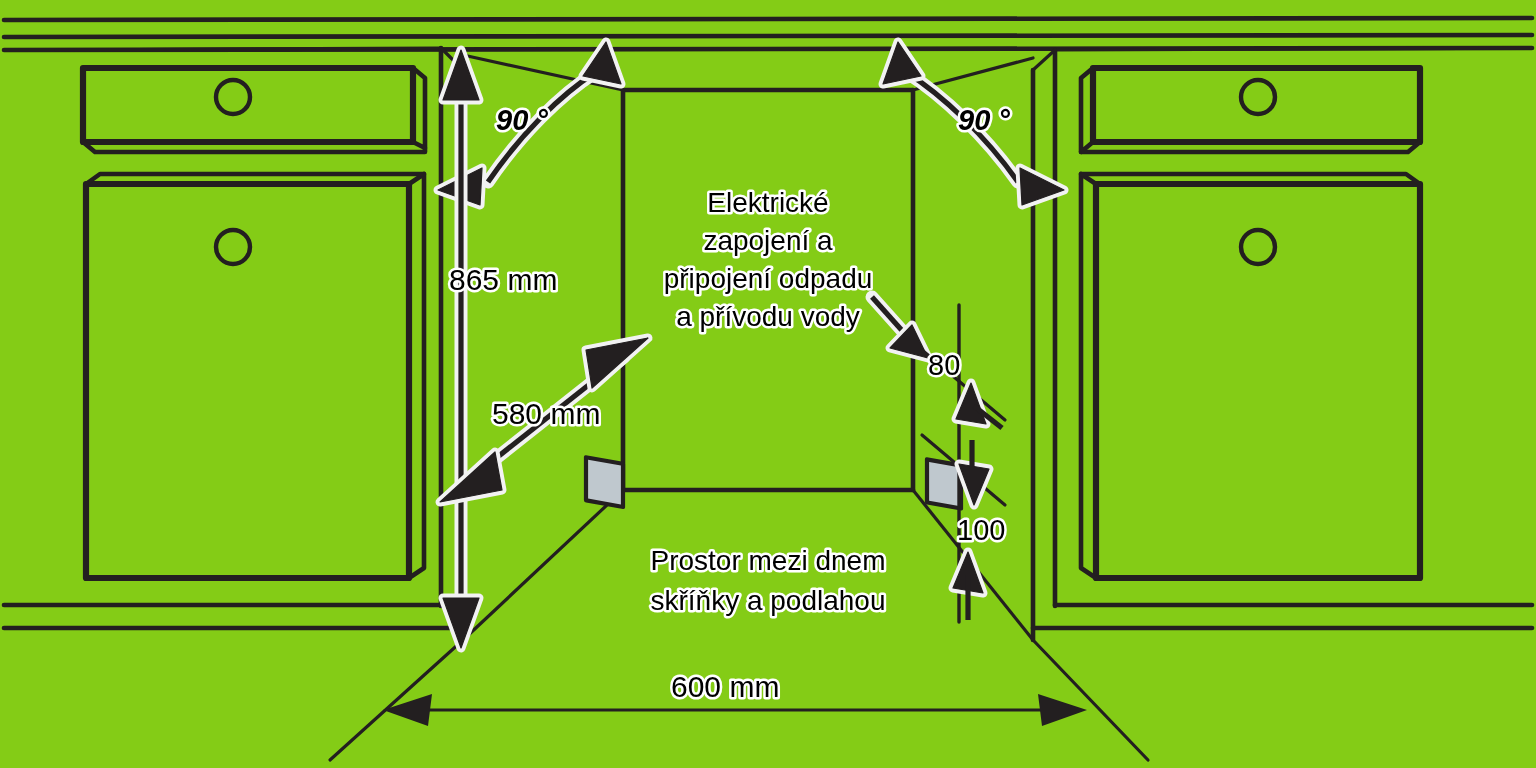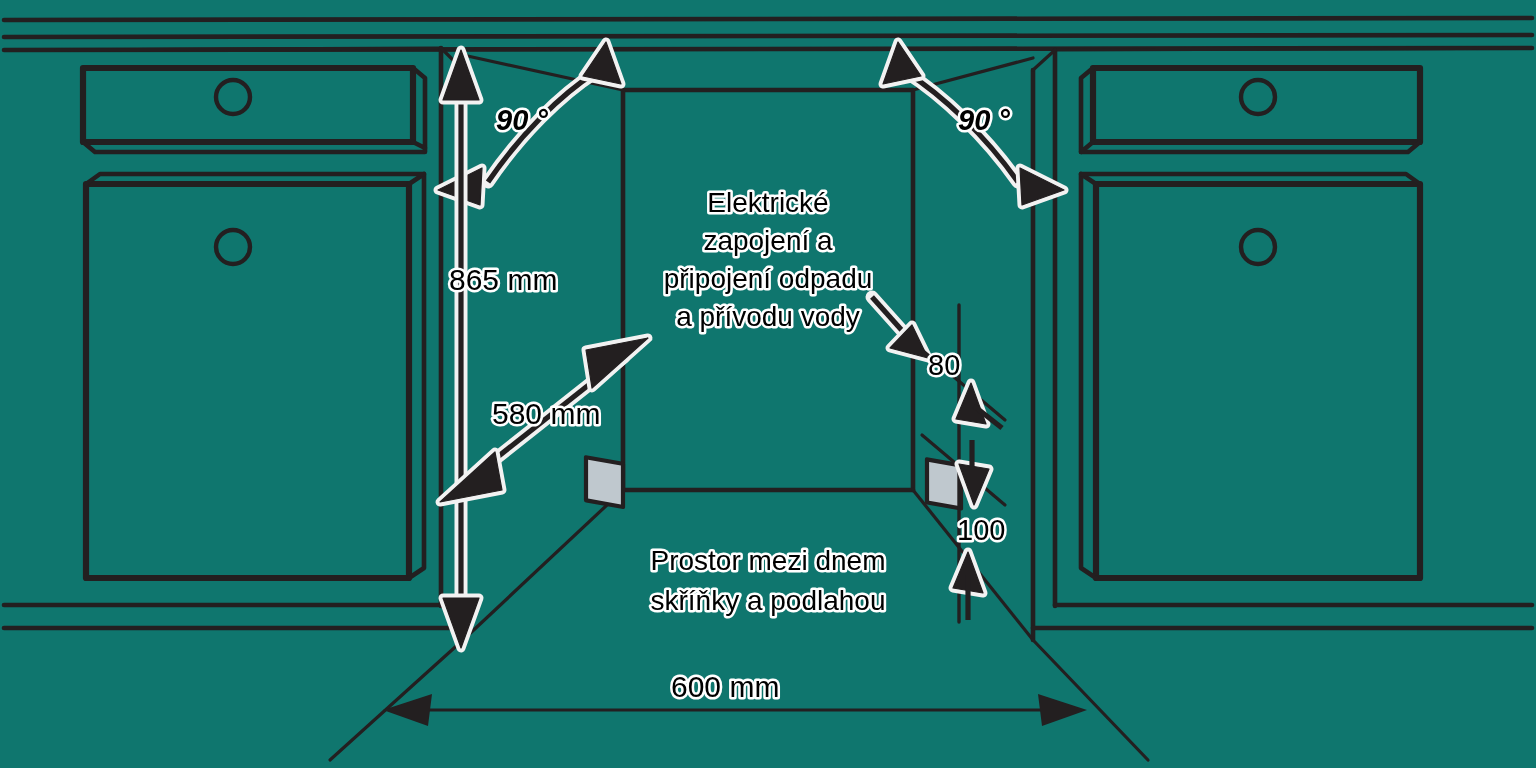--- a/index.html
+++ b/index.html
@@ -10,21 +10,21 @@
   body {
     width: 1536px;
     height: 768px;
     overflow: hidden;
     font-family: "Liberation Sans", sans-serif;
   }
   #diagram-root {
     position: relative;
     width: 1536px;
     height: 768px;
-    background: #0f766e;
+    background: #84cc16;
   }
   svg.figure {
     display: block;
     width: 1536px;
     height: 768px;
   }
   
   .ln {
     fill: none;
     stroke: #231f20;

